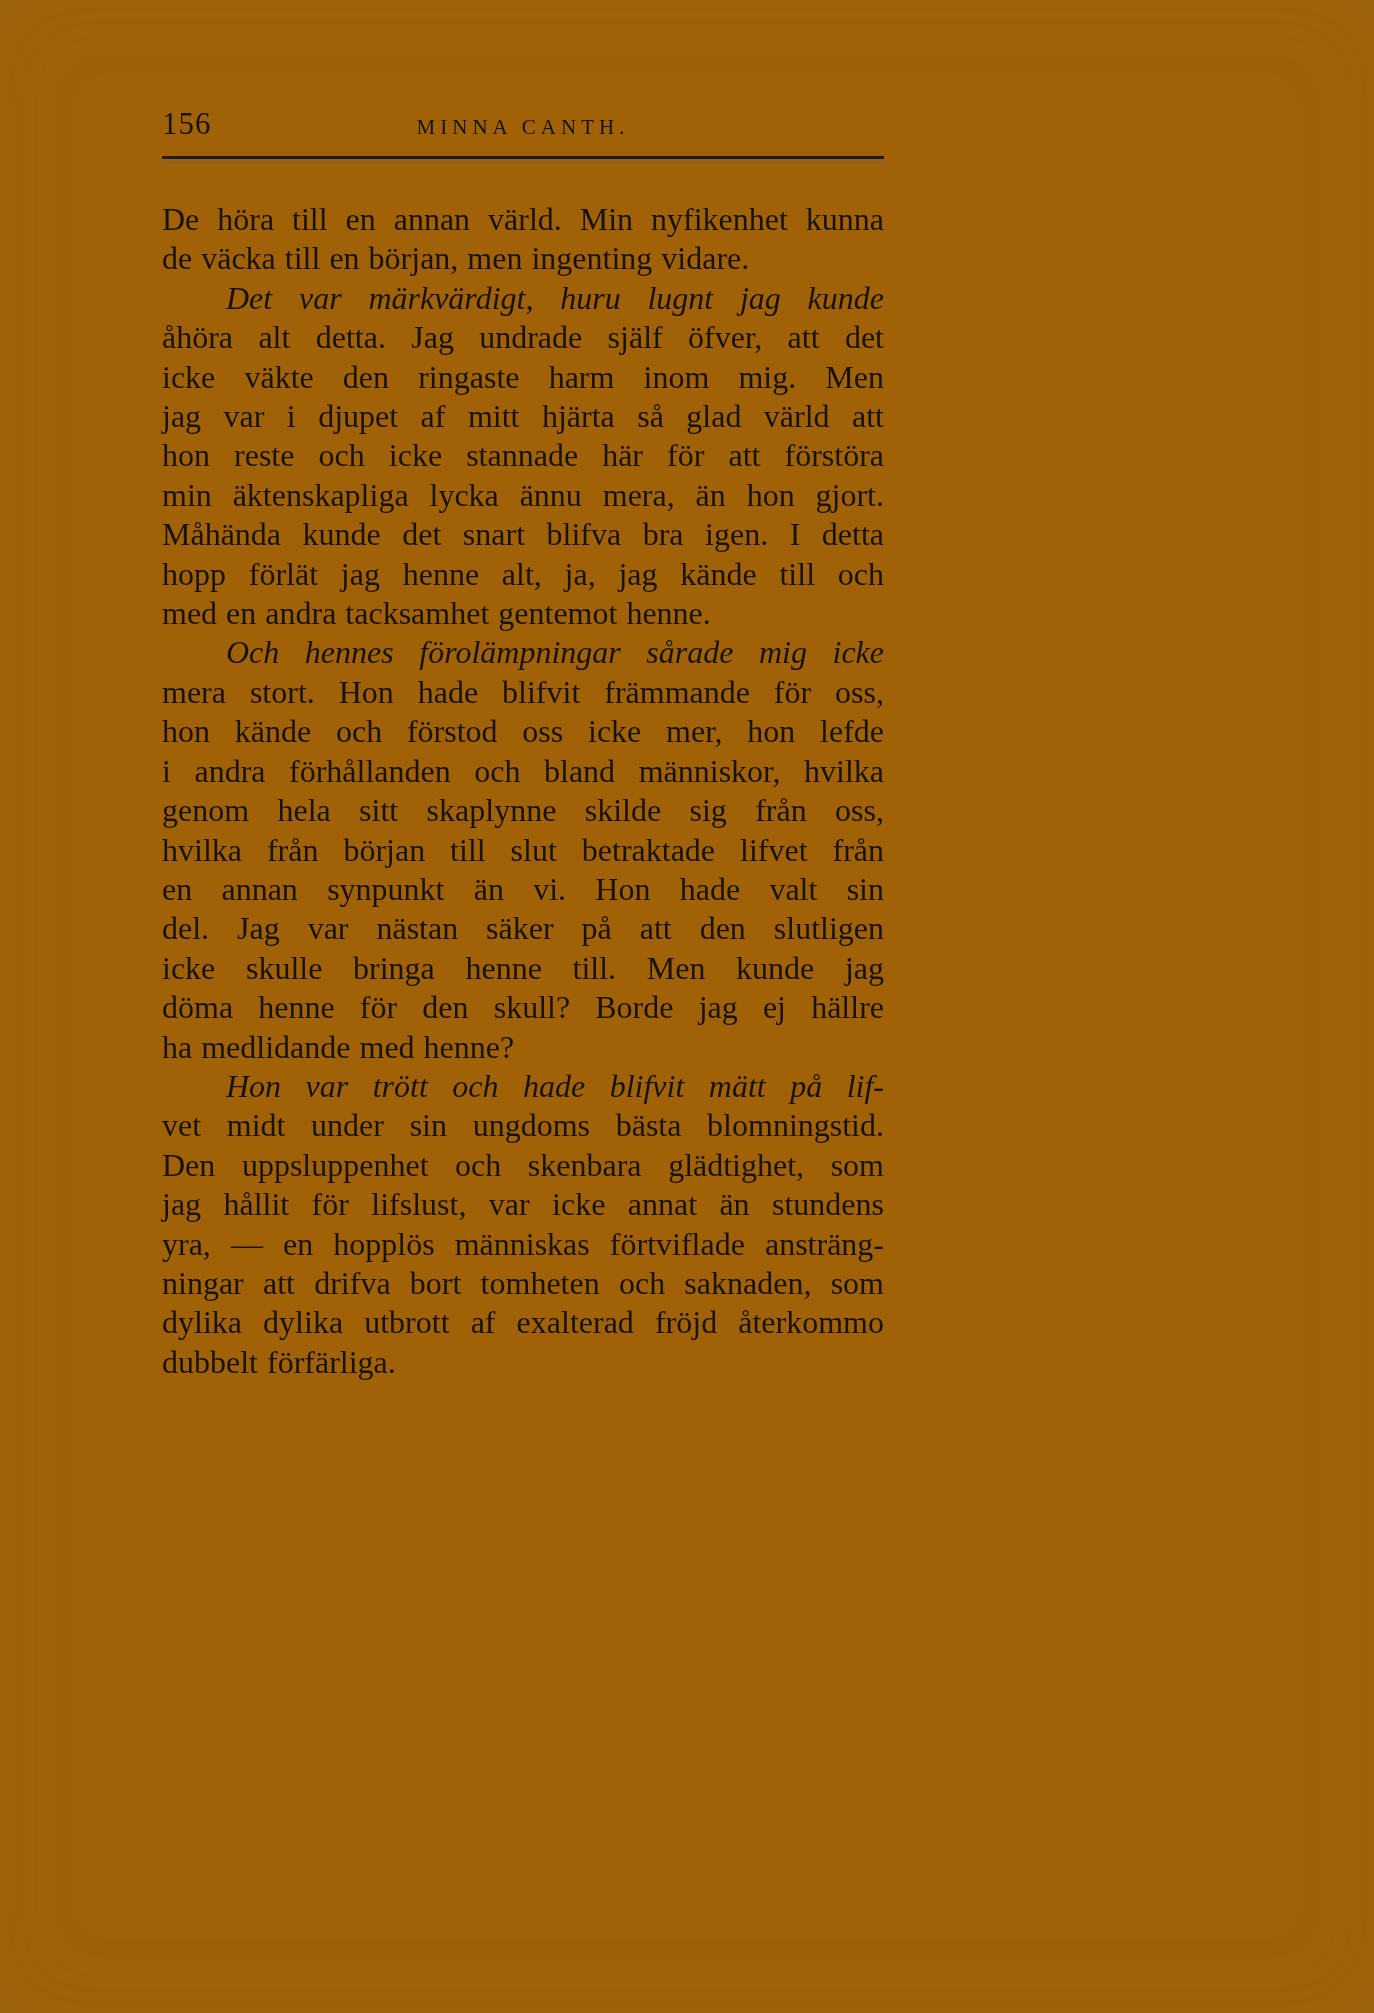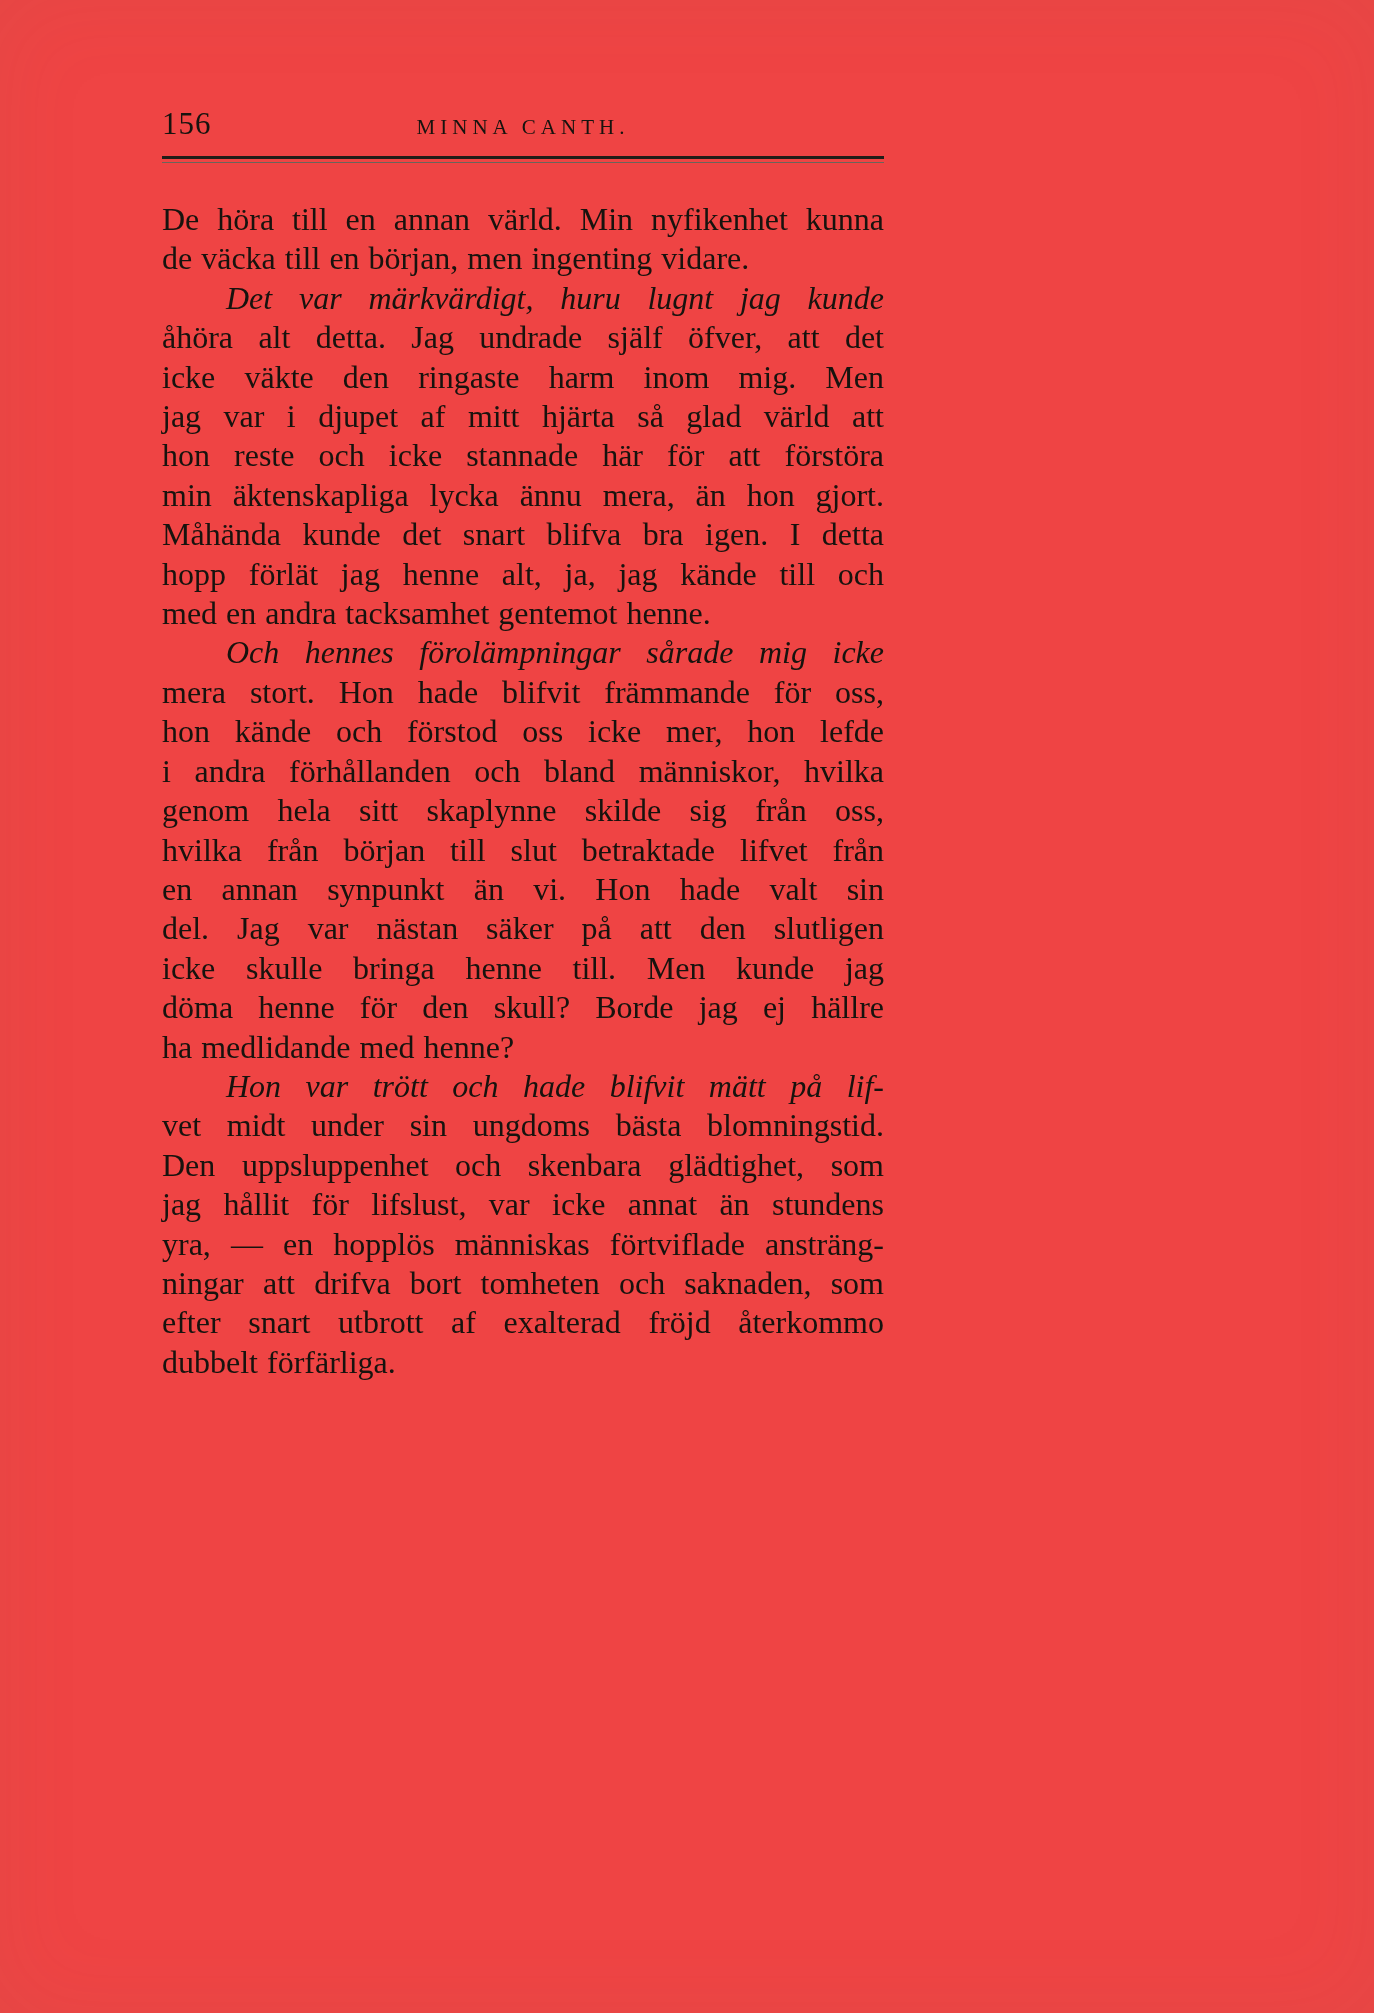--- a/index.html
+++ b/index.html
@@ -5,21 +5,21 @@
   html, body {
     margin: 0;
     padding: 0;
     background: #e9e6e0;
   }
   .page {
     position: relative;
     width: 1374px;
     height: 2013px;
     margin: 0 auto;
-    background: #ef4444;
+    background: #a16207;
     color: #17130e;
     font-family: "Liberation Serif", "DejaVu Serif", serif;
     overflow: hidden;
   }
   
   .page::after {
     content: "";
     position: absolute;
     inset: 0;
     pointer-events: none;
@@ -133,19 +133,19 @@
         <div class="line last">ha medlidande med henne?</div>
       </div>
 
       <div class="para">
         <div class="line indent">Hon var trött och hade blifvit mätt på lif-</div>
         <div class="line">vet midt under sin ungdoms bästa blomningstid.</div>
         <div class="line">Den uppsluppenhet och skenbara glädtighet, som</div>
         <div class="line">jag hållit för lifslust, var icke annat än stundens</div>
         <div class="line">yra, — en hopplös människas förtviflade ansträng-</div>
         <div class="line">ningar att drifva bort tomheten och saknaden, som</div>
-        <div class="line">efter snart utbrott af exalterad fröjd återkommo</div>
+        <div class="line">dylika dylika utbrott af exalterad fröjd återkommo</div>
         <div class="line last">dubbelt förfärliga.</div>
       </div>
 
     </div>
   </div>
 </div>
 
 </body></html>

